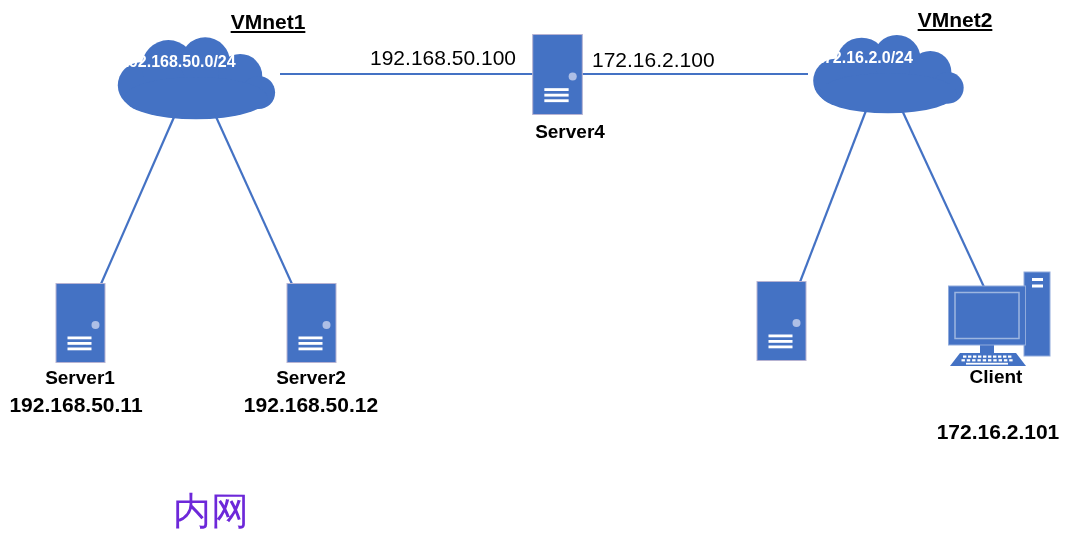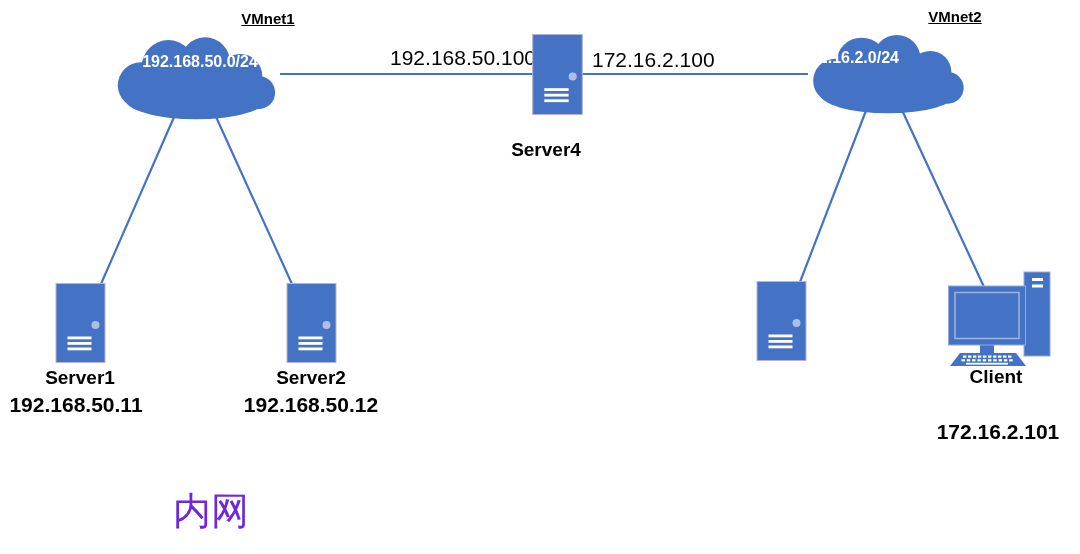--- a/index.html
+++ b/index.html
@@ -15,29 +15,29 @@
     background: #ffffff;
     overflow: hidden;
   }
   .abs { position: absolute; }
   svg.layer { position: absolute; left: 0; top: 0; }
 
   .net-title {
     position: absolute;
     width: 160px;
     text-align: center;
-    font-size: 15px;
+    font-size: 21px;
     font-weight: bold;
     color: #000000;
     text-decoration: underline;
   }
   .subnet-label {
     position: absolute;
     width: 160px;
-    text-align: center;
+    text-align: left;
     font-size: 16px;
     font-weight: bold;
     color: #ffffff;
     z-index: 3;
   }
   .link-ip {
     position: absolute;
     font-size: 21px;
     color: #000000;
     white-space: nowrap;
@@ -142,28 +142,28 @@
   <div class="abs net-title" style="left:188px; top:10px;">VMnet1</div>
   <svg class="abs" style="left:96px; top:30px; z-index:2;" width="200" height="92">
     <use href="#sym-cloud"></use>
   </svg>
   <div class="subnet-label" style="left:120px; top:53px;">192.168.50.0/24</div>
 
   <div class="abs net-title" style="left:875px; top:8px;">VMnet2</div>
   <svg class="abs" style="left:788px; top:28px; z-index:2;" width="200" height="88">
     <use href="#sym-cloud"></use>
   </svg>
-  <div class="subnet-label" style="left:770px; top:49px;">172.16.2.0/24</div>
+  <div class="subnet-label" style="left:815px; top:49px;">172.16.2.0/24</div>
 
-  <div class="link-ip" style="left:388px; top:46px; width:148px; text-align:right;">192.168.50.100</div>
+  <div class="link-ip" style="left:368px; top:46px; width:148px; text-align:right;">192.168.50.100</div>
   <div class="link-ip" style="left:592px; top:48px;">172.16.2.100</div>
   <svg class="abs" style="left:532px; top:34px; z-index:2;" width="51" height="81">
     <use href="#sym-server"></use>
   </svg>
-  <div class="node-name" style="left:476px; top:121px;margin-top:18px;">Server4</div>
+  <div class="node-name" style="left:500px; top:121px;">Server4</div>
 
   <svg class="abs" style="left:55px; top:283px;" width="51" height="80">
     <use href="#sym-server"></use>
   </svg>
   <div class="node-name" style="left:10px; top:367px;">Server1</div>
   <div class="node-ip" style="left:-4px; top:393px;">192.168.50.11</div>
 
   <svg class="abs" style="left:286px; top:283px;" width="51" height="80">
     <use href="#sym-server"></use>
   </svg>

